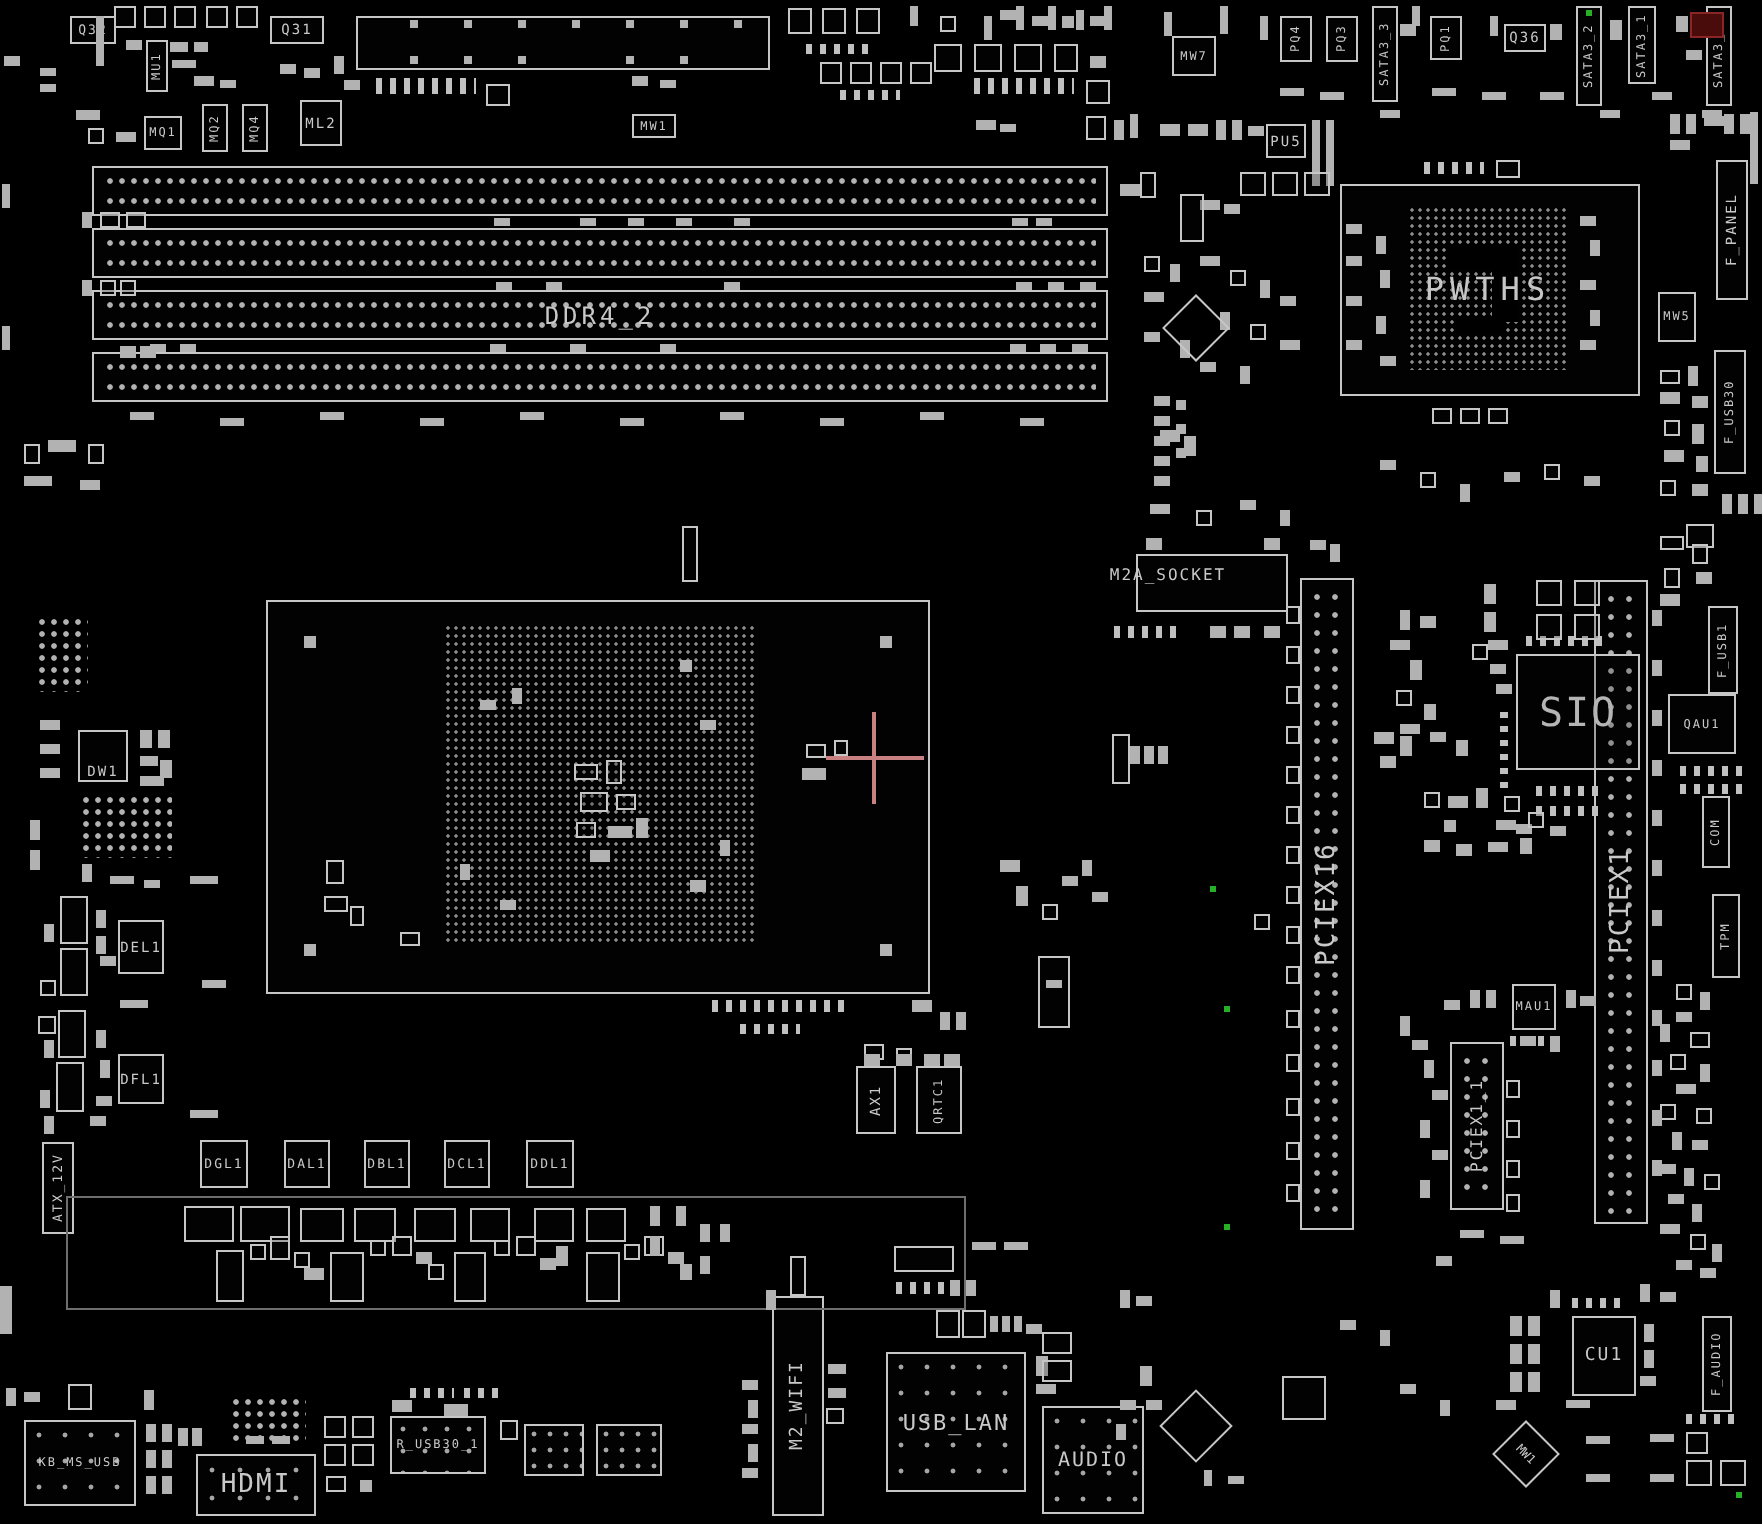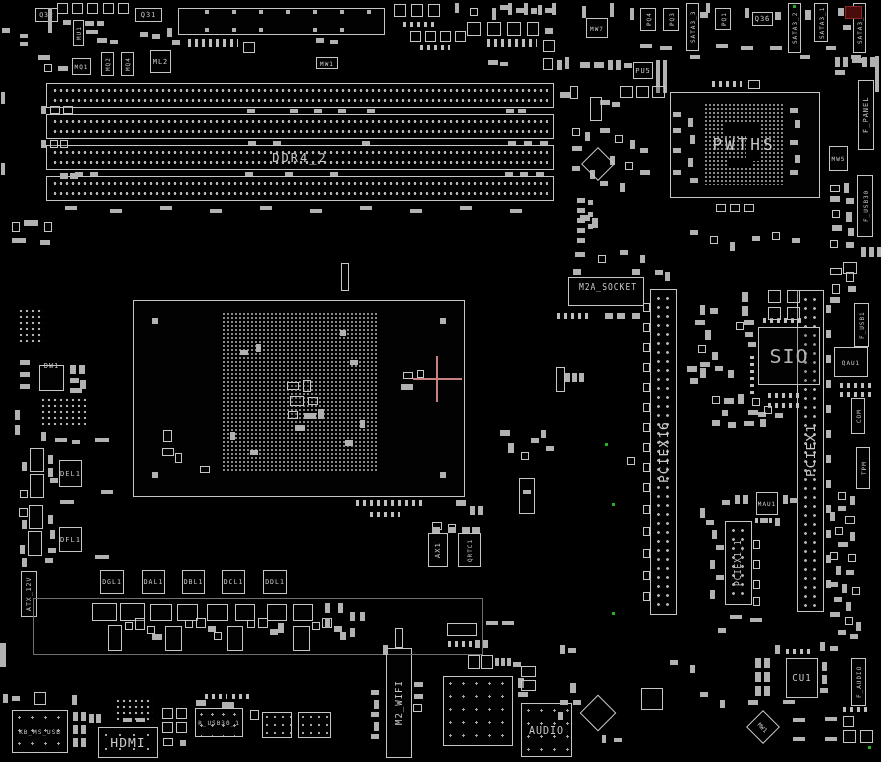--- a/index.html
+++ b/index.html
@@ -95,27 +95,27 @@
     <div class="lab vlab" style="left: 663px; top: 8px; width: 16px; height: 23px; font-size: 6px;">PQ3</div>
     <div class="box" style="left: 715px; top: 8px; width: 16px; height: 22px;"></div>
     <div class="lab vlab" style="left: 715px; top: 8px; width: 16px; height: 22px; font-size: 6px;">PQ1</div>
     <div class="box" style="left: 752px; top: 12px; width: 21px; height: 14px;"></div>
     <div class="lab" style="left: 752px; top: 12px; width: 21px; height: 14px; font-size: 7px;">Q36</div>
     <div class="box" style="left: 633px; top: 62px; width: 20px; height: 17px;"></div>
     <div class="lab" style="left: 633px; top: 62px; width: 20px; height: 17px; font-size: 7px;">PU5</div>
     <div class="box" style="left: 829px; top: 146px; width: 19px; height: 25px;"></div>
     <div class="lab" style="left: 829px; top: 146px; width: 19px; height: 25px; font-size: 6px;">MW5</div>
     <div class="box" style="left: 568px; top: 277px; width: 76px; height: 29px;"></div>
-    <div class="lab" style="left: 570px; top: 277px; width: 76px; height: 20px; font-size: 8px; text-align: right;">M2A_SOCKET</div>
+    <div class="lab" style="left: 546px; top: 277px; width: 76px; height: 20px; font-size: 8px; text-align: right;">M2A_SOCKET</div>
     <div class="box" style="left: 758px; top: 327px; width: 62px; height: 58px;"></div>
     <div class="lab" style="left: 758px; top: 327px; width: 62px; height: 58px; font-size: 20px; color: rgb(181, 181, 181);">SIO</div>
     <div class="box" style="left: 834px; top: 347px; width: 34px; height: 30px;"></div>
     <div class="lab" style="left: 834px; top: 347px; width: 34px; height: 30px; font-size: 6px;">QAU1</div>
     <div class="box" style="left: 39px; top: 365px; width: 25px; height: 26px;"></div>
-    <div class="lab" style="left: 39px; top: 353px; width: 25px; height: 26px; font-size: 7px;">DW1</div>
+    <div class="lab" style="left: 39px; top: 373px; width: 25px; height: 26px; font-size: 7px;">DW1</div>
     <div class="box" style="left: 59px; top: 460px; width: 23px; height: 27px;"></div>
     <div class="lab" style="left: 59px; top: 460px; width: 23px; height: 27px; font-size: 7px;">DEL1</div>
     <div class="box" style="left: 59px; top: 527px; width: 23px; height: 25px;"></div>
     <div class="lab" style="left: 59px; top: 527px; width: 23px; height: 25px; font-size: 7px;">DFL1</div>
     <div class="box" style="left: 100px; top: 570px; width: 24px; height: 24px;"></div>
     <div class="lab" style="left: 100px; top: 570px; width: 24px; height: 24px; font-size: 6.5px;">DGL1</div>
     <div class="box" style="left: 142px; top: 570px; width: 23px; height: 24px;"></div>
     <div class="lab" style="left: 142px; top: 570px; width: 23px; height: 24px; font-size: 6.5px;">DAL1</div>
     <div class="box" style="left: 182px; top: 570px; width: 23px; height: 24px;"></div>
     <div class="lab" style="left: 182px; top: 570px; width: 23px; height: 24px; font-size: 6.5px;">DBL1</div>
@@ -125,20 +125,21 @@
     <div class="lab" style="left: 263px; top: 570px; width: 24px; height: 24px; font-size: 6.5px;">DDL1</div>
     <div class="box" style="left: 756px; top: 492px; width: 22px; height: 23px;"></div>
     <div class="lab" style="left: 756px; top: 492px; width: 22px; height: 23px; font-size: 6px;">MAU1</div>
     <div class="box" style="left: 428px; top: 533px; width: 20px; height: 34px;"></div>
     <div class="lab vlab" style="left: 428px; top: 533px; width: 20px; height: 34px; font-size: 7px;">AX1</div>
     <div class="box" style="left: 458px; top: 533px; width: 23px; height: 34px;"></div>
     <div class="lab vlab" style="left: 458px; top: 533px; width: 23px; height: 34px; font-size: 6px;">QRTC1</div>
     <div class="box" style="left: 786px; top: 658px; width: 32px; height: 40px;"></div>
     <div class="lab" style="left: 786px; top: 658px; width: 32px; height: 40px; font-size: 9px;">CU1</div>
     <div class="box dots" style="left: 443px; top: 676px; width: 70px; height: 70px; background-size: 13px 13px;"></div>
+    <div class="lab" style="left: 443px; top: 676px; width: 70px; height: 70px; font-size: 11px;">USB_LAN</div>
     <div class="box dots" style="left: 521px; top: 703px; width: 51px; height: 54px; background-size: 13px 13px;"></div>
     <div class="lab" style="left: 521px; top: 703px; width: 51px; height: 54px; font-size: 10px;">AUDIO</div>
     <div class="box dots" style="left: 12px; top: 710px; width: 56px; height: 43px; background-size: 13px 13px;"></div>
     <div class="lab" style="left: 12px; top: 710px; width: 56px; height: 43px; font-size: 6px;">KB_MS_USB</div>
     <div class="box dots" style="left: 98px; top: 727px; width: 60px; height: 31px; background-size: 14px 14px;"></div>
     <div class="lab" style="left: 98px; top: 727px; width: 60px; height: 31px; font-size: 13px;">HDMI</div>
     <div class="box dots" style="left: 195px; top: 708px; width: 48px; height: 29px; background-size: 11px 11px;"></div>
     <div class="lab" style="left: 195px; top: 708px; width: 48px; height: 29px; font-size: 6px;">R_USB30_1</div>
     <div class="box dots" style="left: 262px; top: 712px; width: 30px; height: 26px; background-size: 8px 8px;"></div>
     <div class="box dots" style="left: 298px; top: 712px; width: 33px; height: 26px; background-size: 8px 8px;"></div>

